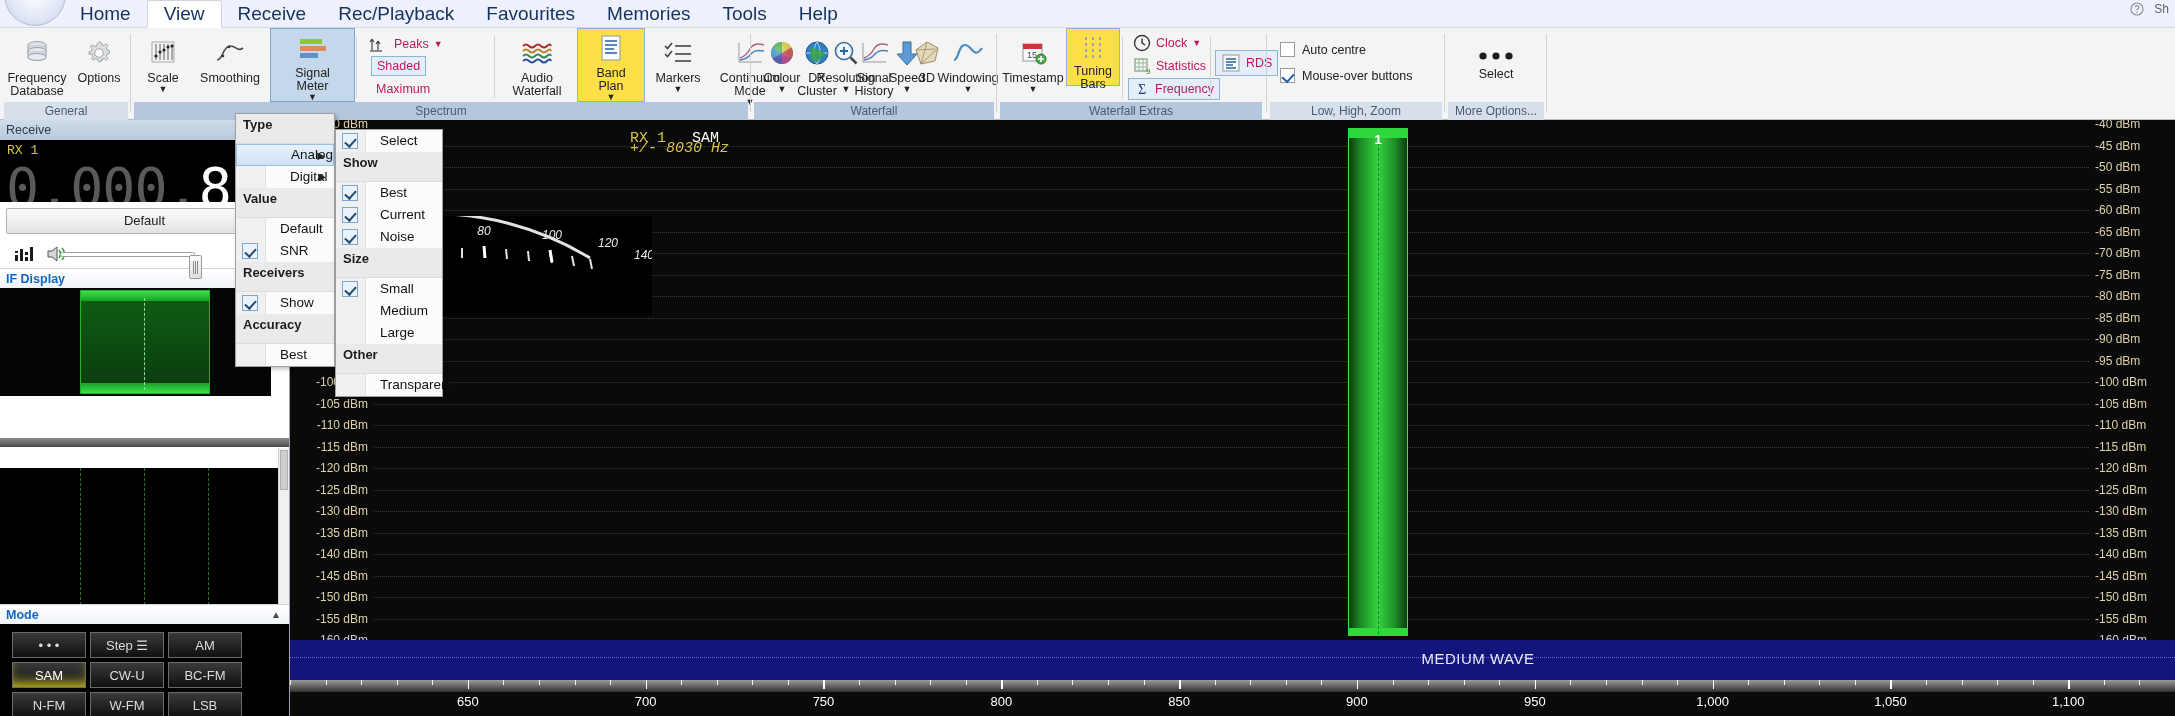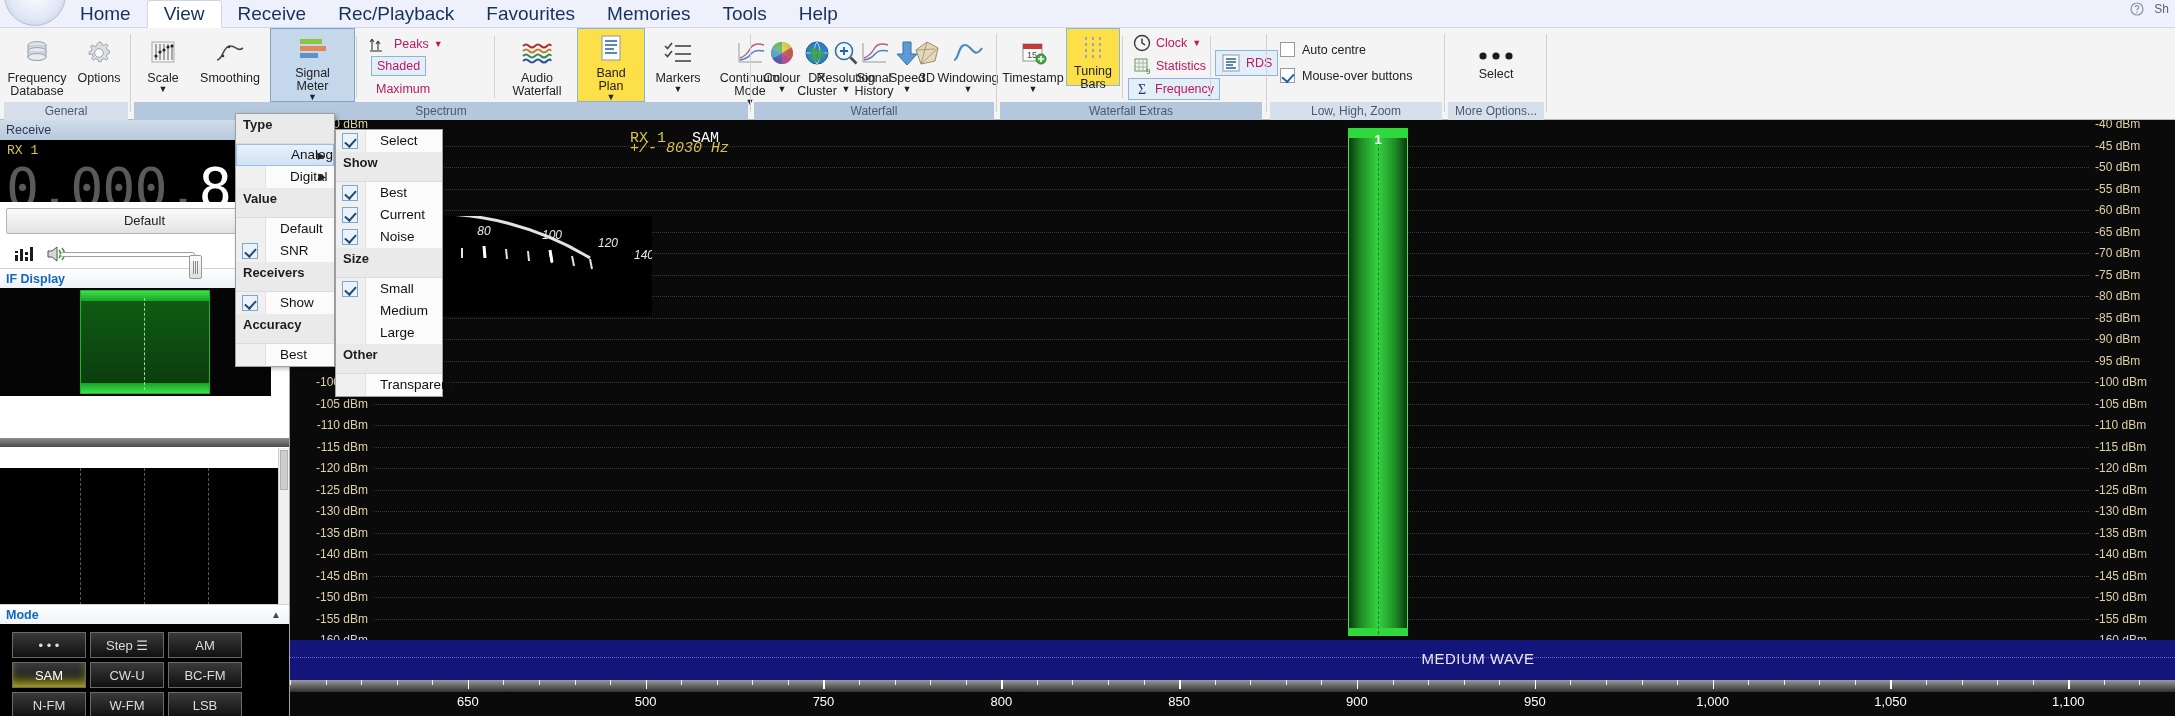--- a/index.html
+++ b/index.html
@@ -723,21 +723,21 @@
           <div style="position: absolute; top: 0px; width: 1.5px; height: 9px; background: rgb(255, 255, 255); left: 889.151px;"></div>
           <div style="position: absolute; top: 0px; width: 1.5px; height: 9px; background: rgb(255, 255, 255); left: 1066.98px;"></div>
           <div style="position: absolute; top: 0px; width: 1.5px; height: 9px; background: rgb(255, 255, 255); left: 1244.81px;"></div>
           <div style="position: absolute; top: 0px; width: 1.5px; height: 9px; background: rgb(255, 255, 255); left: 1422.64px;"></div>
           <div style="position: absolute; top: 0px; width: 1.5px; height: 9px; background: rgb(255, 255, 255); left: 1600.47px;"></div>
           <div style="position: absolute; top: 0px; width: 1.5px; height: 9px; background: rgb(255, 255, 255); left: 1778.3px;"></div>
         </div>
     </div>
     <div id="xlabels" style="position:absolute;left:0;top:574px;width:1885px;height:20px;">
         <div class="xlab" style="left: 177.83px;">650</div>
-        <div class="xlab" style="left: 355.66px;">500</div>
+        <div class="xlab" style="left: 355.66px;">700</div>
         <div class="xlab" style="left: 533.491px;">750</div>
         <div class="xlab" style="left: 711.321px;">800</div>
         <div class="xlab" style="left: 889.151px;">850</div>
         <div class="xlab" style="left: 1066.98px;">900</div>
         <div class="xlab" style="left: 1244.81px;">950</div>
         <div class="xlab" style="left: 1422.64px;">1,000</div>
         <div class="xlab" style="left: 1600.47px;">1,050</div>
         <div class="xlab" style="left: 1778.3px;">1,100</div>
       </div>
 

